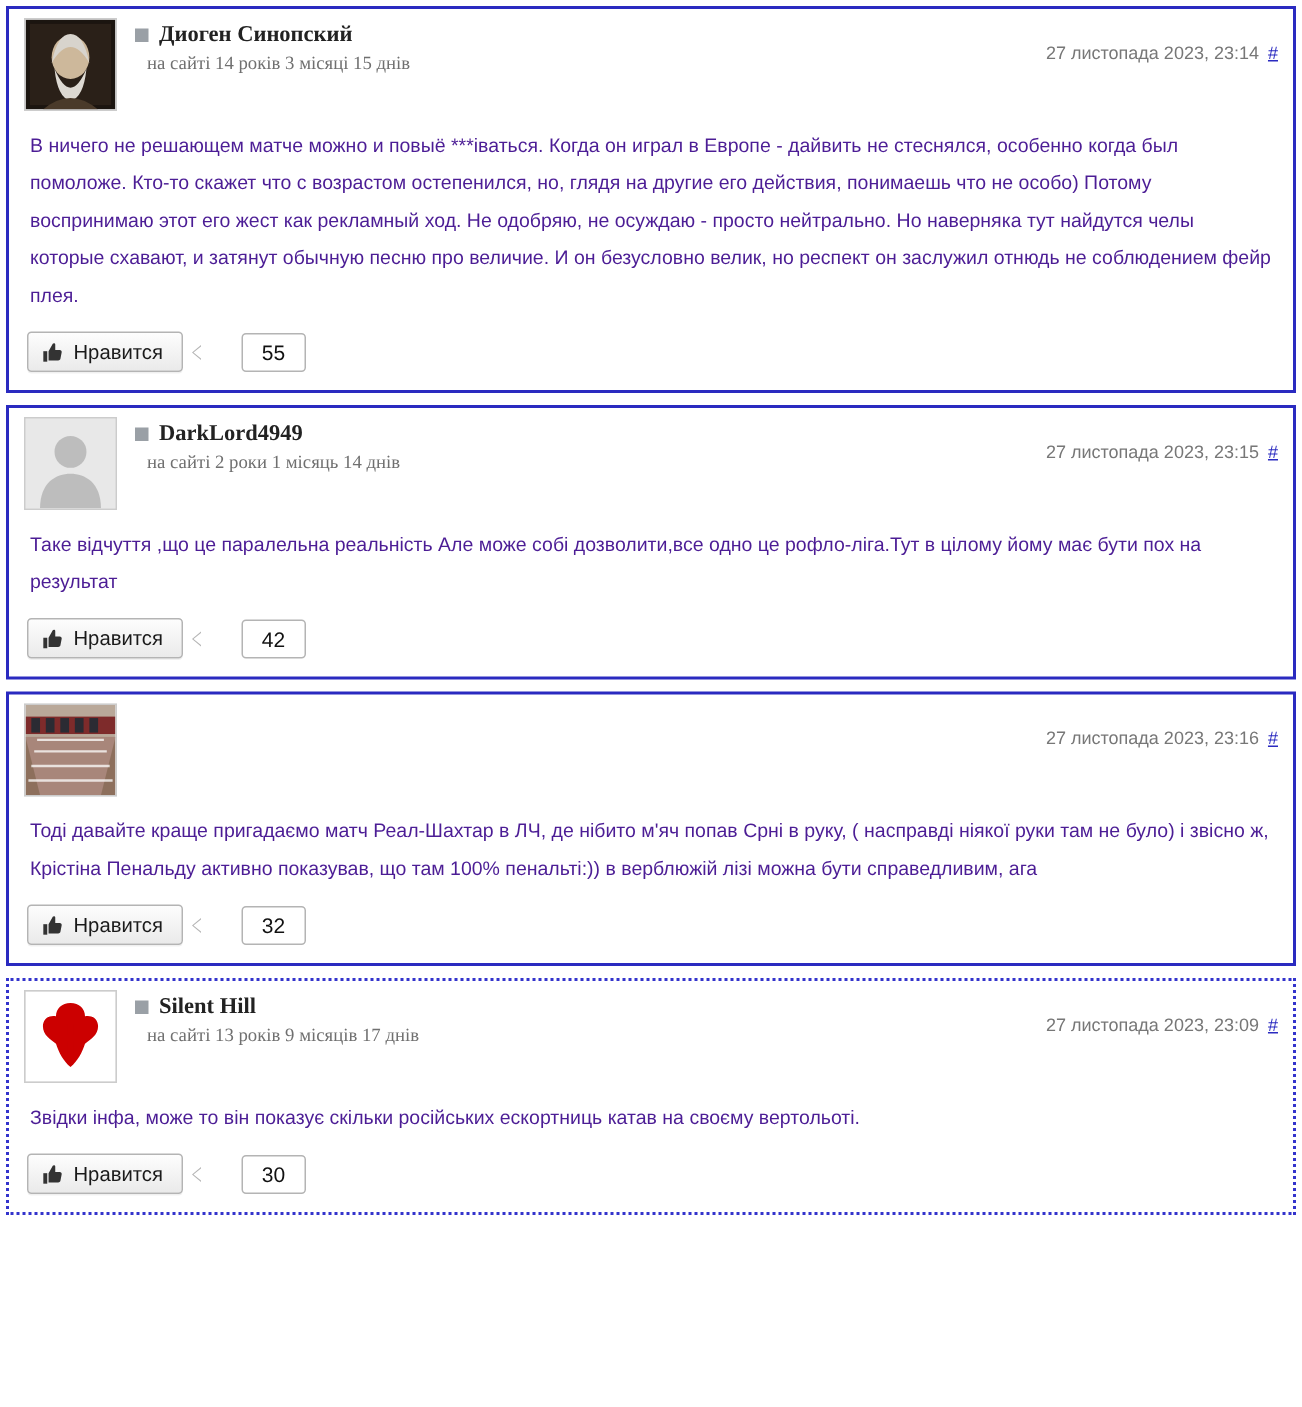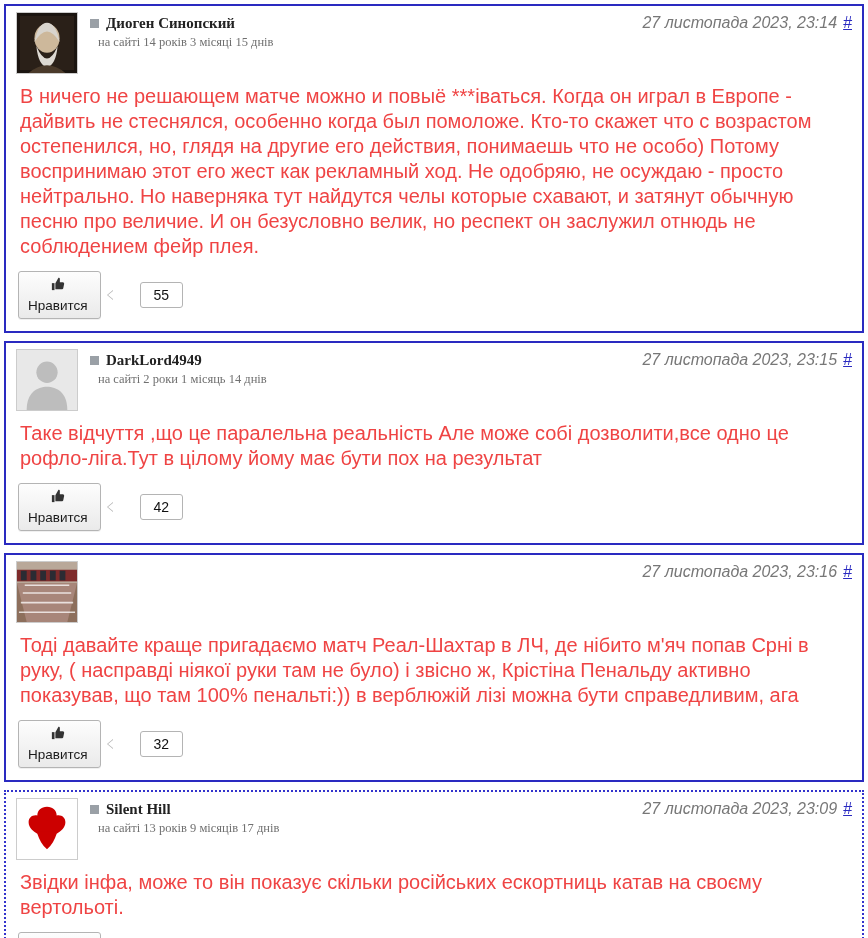--- a/index.html
+++ b/index.html
@@ -70,58 +70,56 @@
   .sub {
     font-size: 12.5px;
     color: #707070;
     margin-top: 3px;
     margin-left: 8px;
     line-height: 15px;
   }
   .stamp {
     position: absolute;
     right: 10px;
-    top: 8px;
-    font-size: 16px;
+    top: 22px;
+    font-size: 12px;
     color: #777777;
     white-space: nowrap;
-    font-style: italic;
   }
   .stamp .anchor {
     color: #2a2ac0;
     text-decoration: underline;
     margin-left: 6px;
     cursor: pointer;
   }
   .c-body {
     padding: 6px 14px 4px 14px;
-    font-size: 20px;
+    font-size: 13px;
     line-height: 25px;
-    color: #ef4444;
+    color: #4c1d95;
     text-align: left;
   }
   .c-foot {
     padding: 8px 10px 12px 12px;
     display: flex;
     align-items: center;
     gap: 12px;
   }
   .like-btn {
     display: inline-flex;
     align-items: center;
     gap: 7px;
     border: 1px solid #b4b4b4;
     border-radius: 3px;
     background: linear-gradient(#fdfdfd, #eaeaea);
     padding: 5px 12px 5px 9px;
     font-size: 13.5px;
     color: #1a1a1a;
     cursor: pointer;
     box-shadow: 0 1px 0 rgba(0,0,0,0.06);
-    flex-direction: column;
   }
   .thumb { width: 14px; height: 14px; display: block; }
   .count-wrap {
     position: relative;
     display: inline-flex;
     align-items: center;
     padding-left: 27px;
   }
   .count {
     border: 1px solid #b4b4b4;

